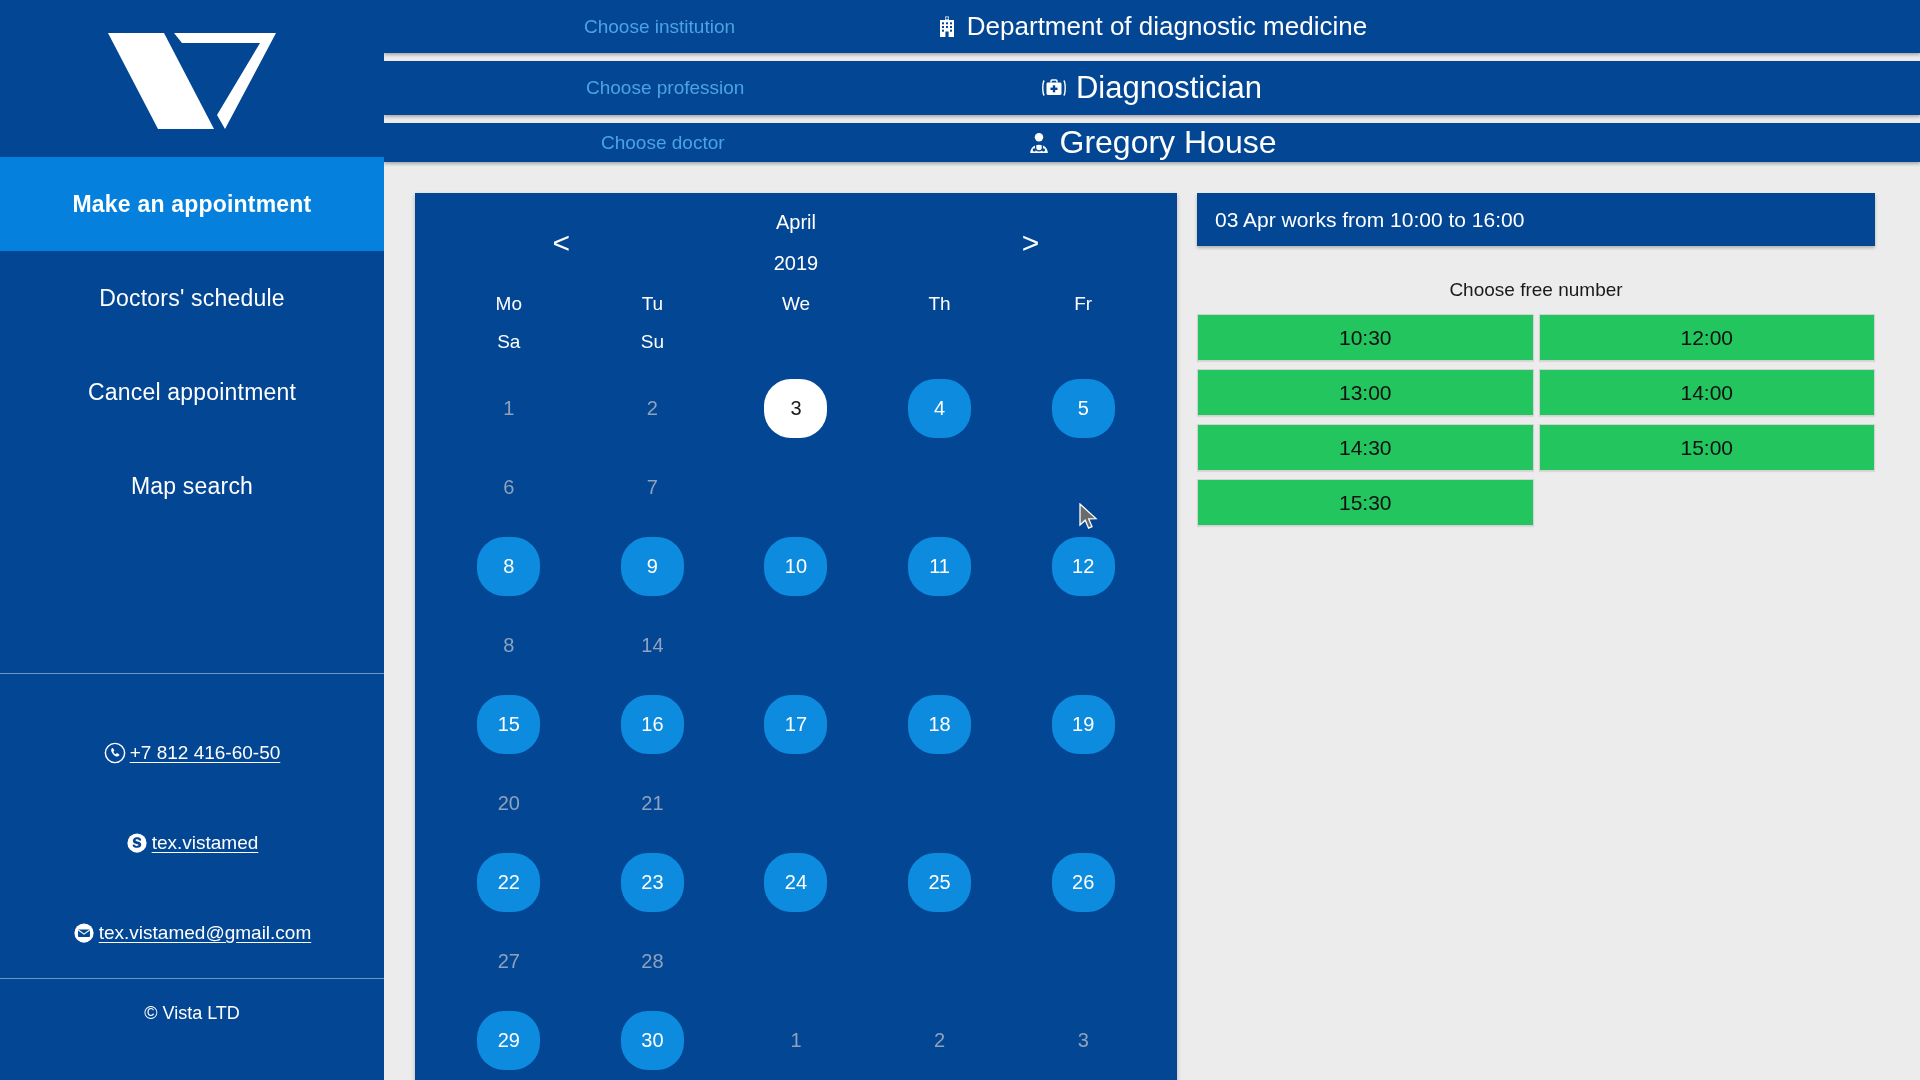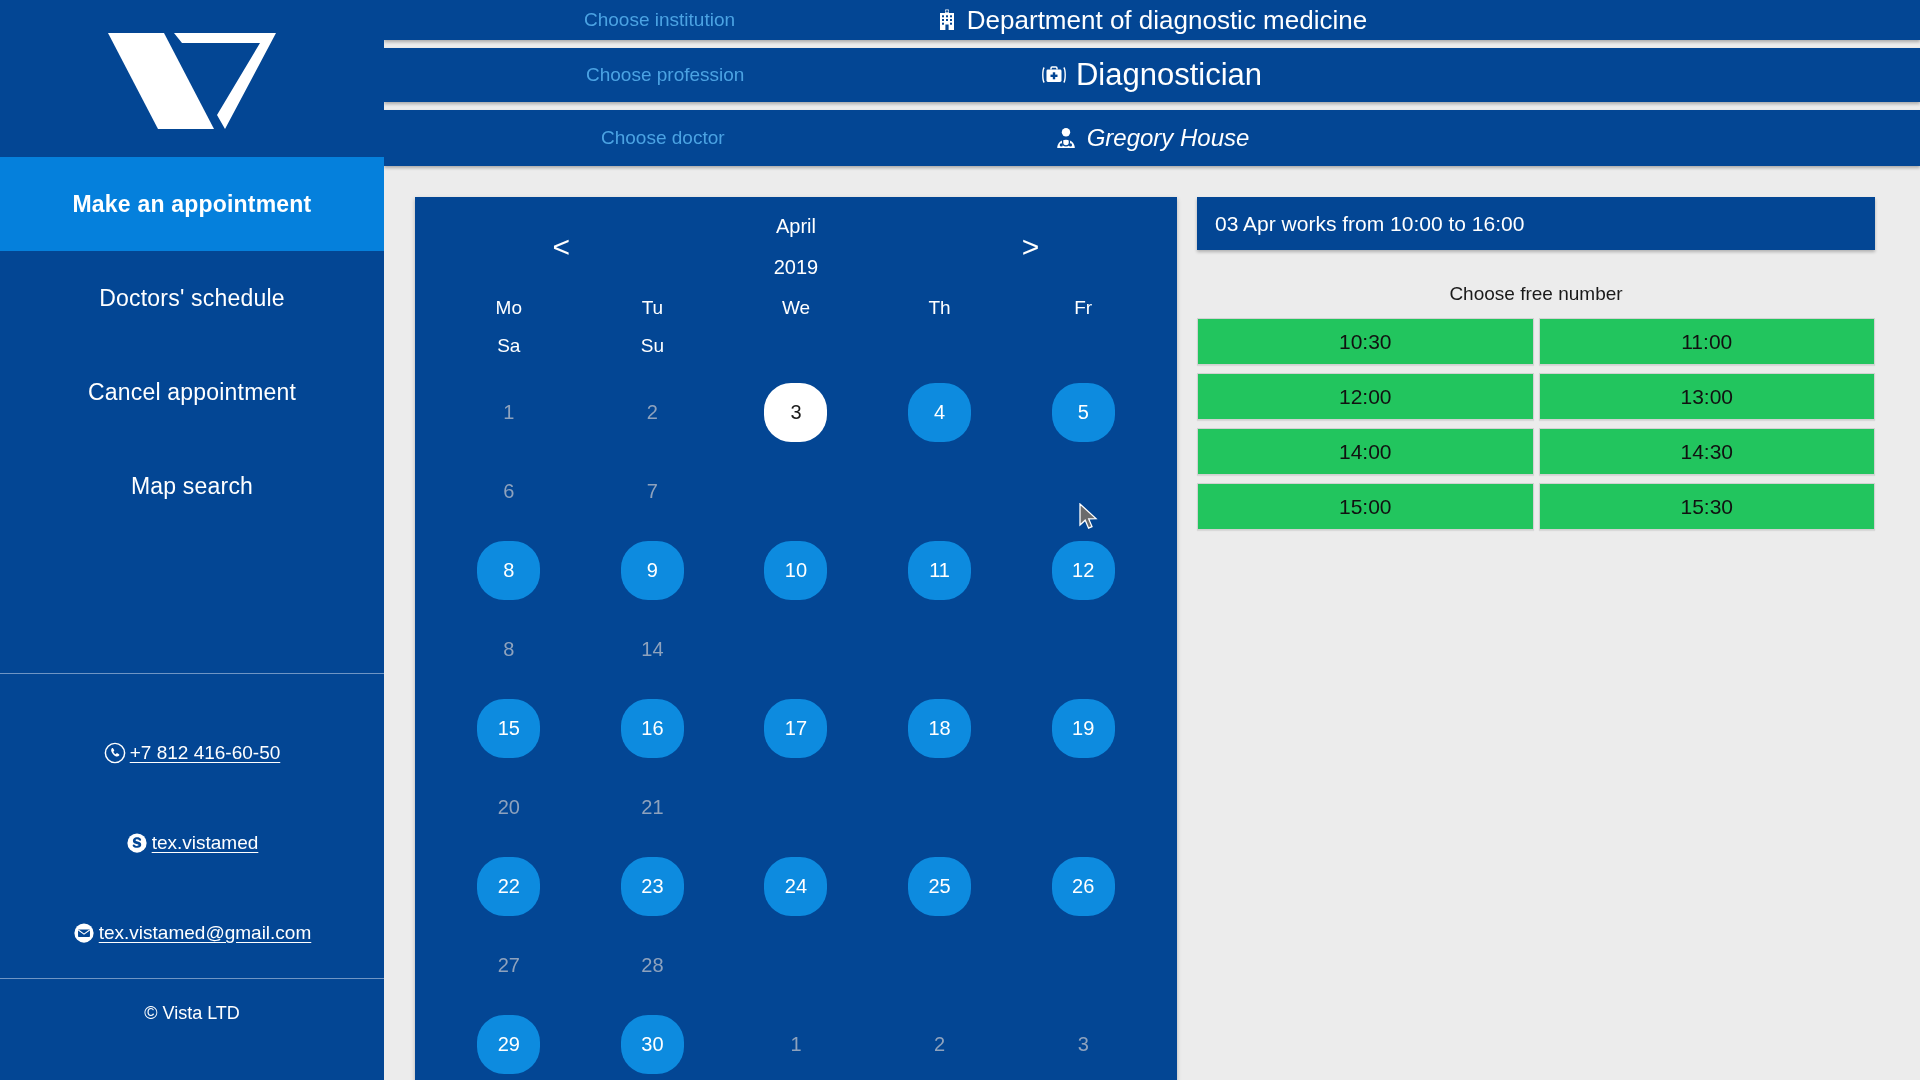--- a/index.html
+++ b/index.html
@@ -68,39 +68,39 @@
   
   .selectors { display: flex; flex-direction: column; gap: 8px; padding-bottom: 8px; }
   .sel-row {
     position: relative;
     height: 52px;
     background: #034694;
     box-shadow: 0 2px 3px rgba(0,0,0,.28);
     display: flex; align-items: center;
     cursor: pointer;
   }
-  .sel-row.r1 { height: 40px; }
+  .sel-row.r1 { height: 53px; }
   .sel-row.r2 { height: 54px; }
-  .sel-row.r3 { height: 56px; }
+  .sel-row.r3 { height: 39px; }
   .sel-label {
     position: absolute;
     color: #4ba3e3;
     font-size: 19px;
     white-space: nowrap;
   }
   .sel-value {
     position: absolute; left: 0; right: 0;
     display: flex; align-items: center; justify-content: center;
     gap: 10px;
     color: #ffffff;
     white-space: nowrap;
   }
   .v1 { font-size: 26px; }
   .v2 { font-size: 31px; }
-  .v3 { font-size: 24px; font-style: italic; }
+  .v3 { font-size: 32px; }
 
   
   .content {
     flex: 1 1 auto;
     display: flex;
     padding: 23px 0 0 0;
     gap: 0;
     align-items: flex-start;
   }
 
@@ -461,21 +461,20 @@
               </div>
             </div>
           </div>
       </div>
 
       <div class="slots">
         <div class="slots-head">03 Apr works from 10:00 to 16:00</div>
         <div class="slots-sub">Choose free number</div>
         <div class="slots-grid" id="slots-grid">
             <div class="slot">10:30</div>
-            <div class="slot">11:00</div>
             <div class="slot">12:00</div>
             <div class="slot">13:00</div>
             <div class="slot">14:00</div>
             <div class="slot">14:30</div>
             <div class="slot">15:00</div>
             <div class="slot">15:30</div>
           </div>
       </div>
 
     </div>

